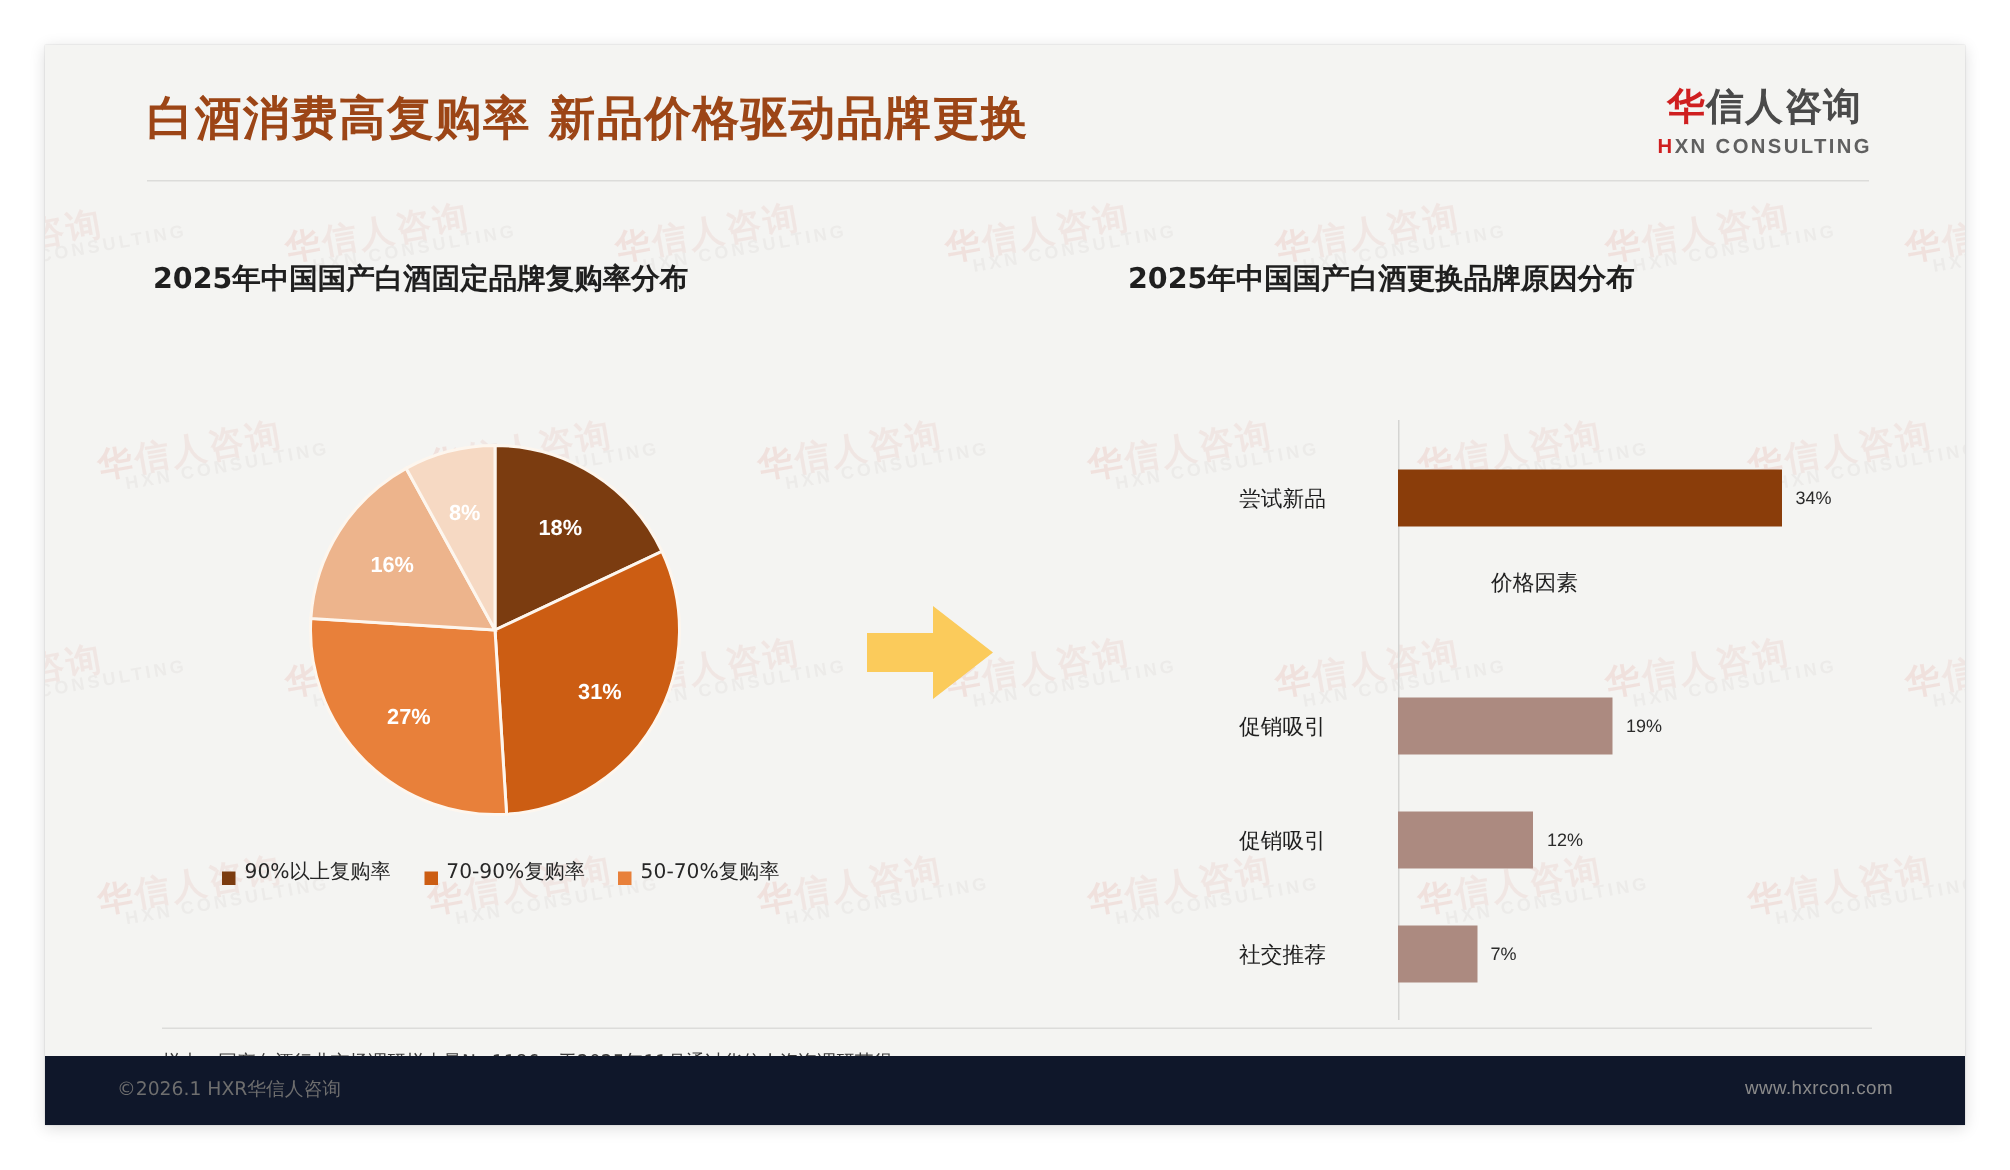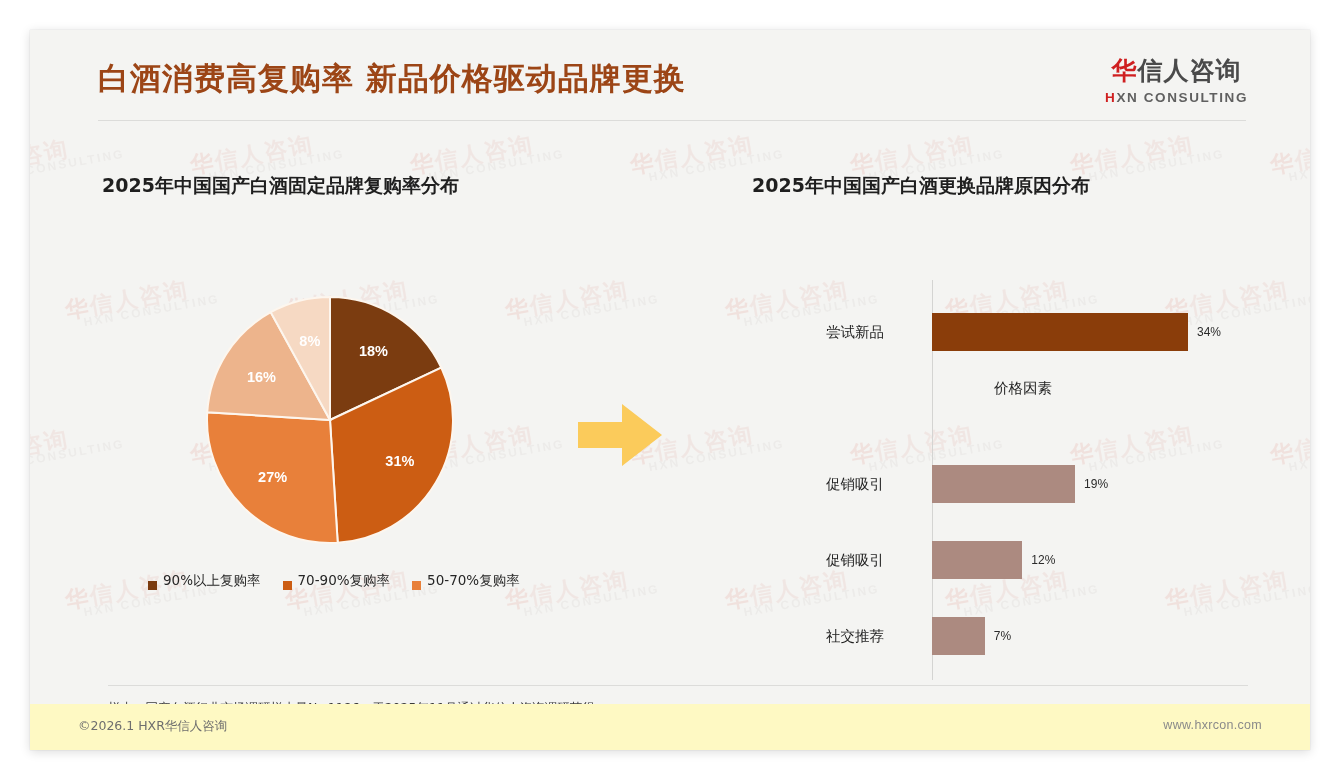--- a/index.html
+++ b/index.html
@@ -251,21 +251,21 @@
     font-family: "DejaVu Sans", "Liberation Sans", sans-serif;
   }
 
   
   .footer {
     position: absolute;
     left: 0;
     bottom: 0;
     width: 100%;
     height: 46px;
-    background: #fef9c3;
+    background: #0f172a;
     z-index: 6;
   }
   .footer-left {
     position: absolute;
     left: 48px;
     top: 14px;
     font-size: 12.5px;
     color: #6e6e6e;
     white-space: nowrap;
     font-family: "DejaVu Sans", "Liberation Sans", sans-serif;

